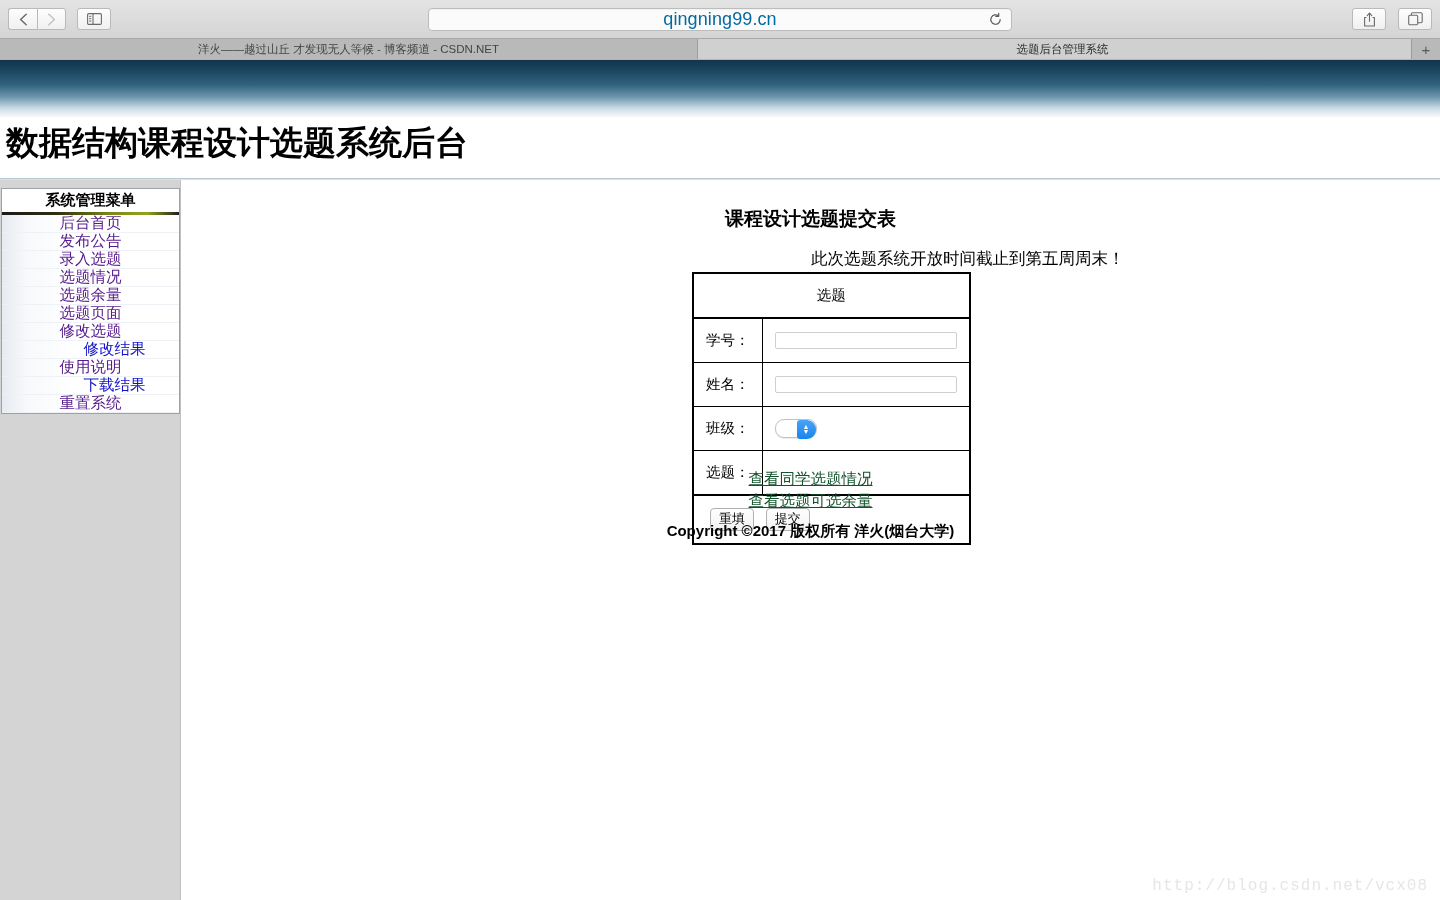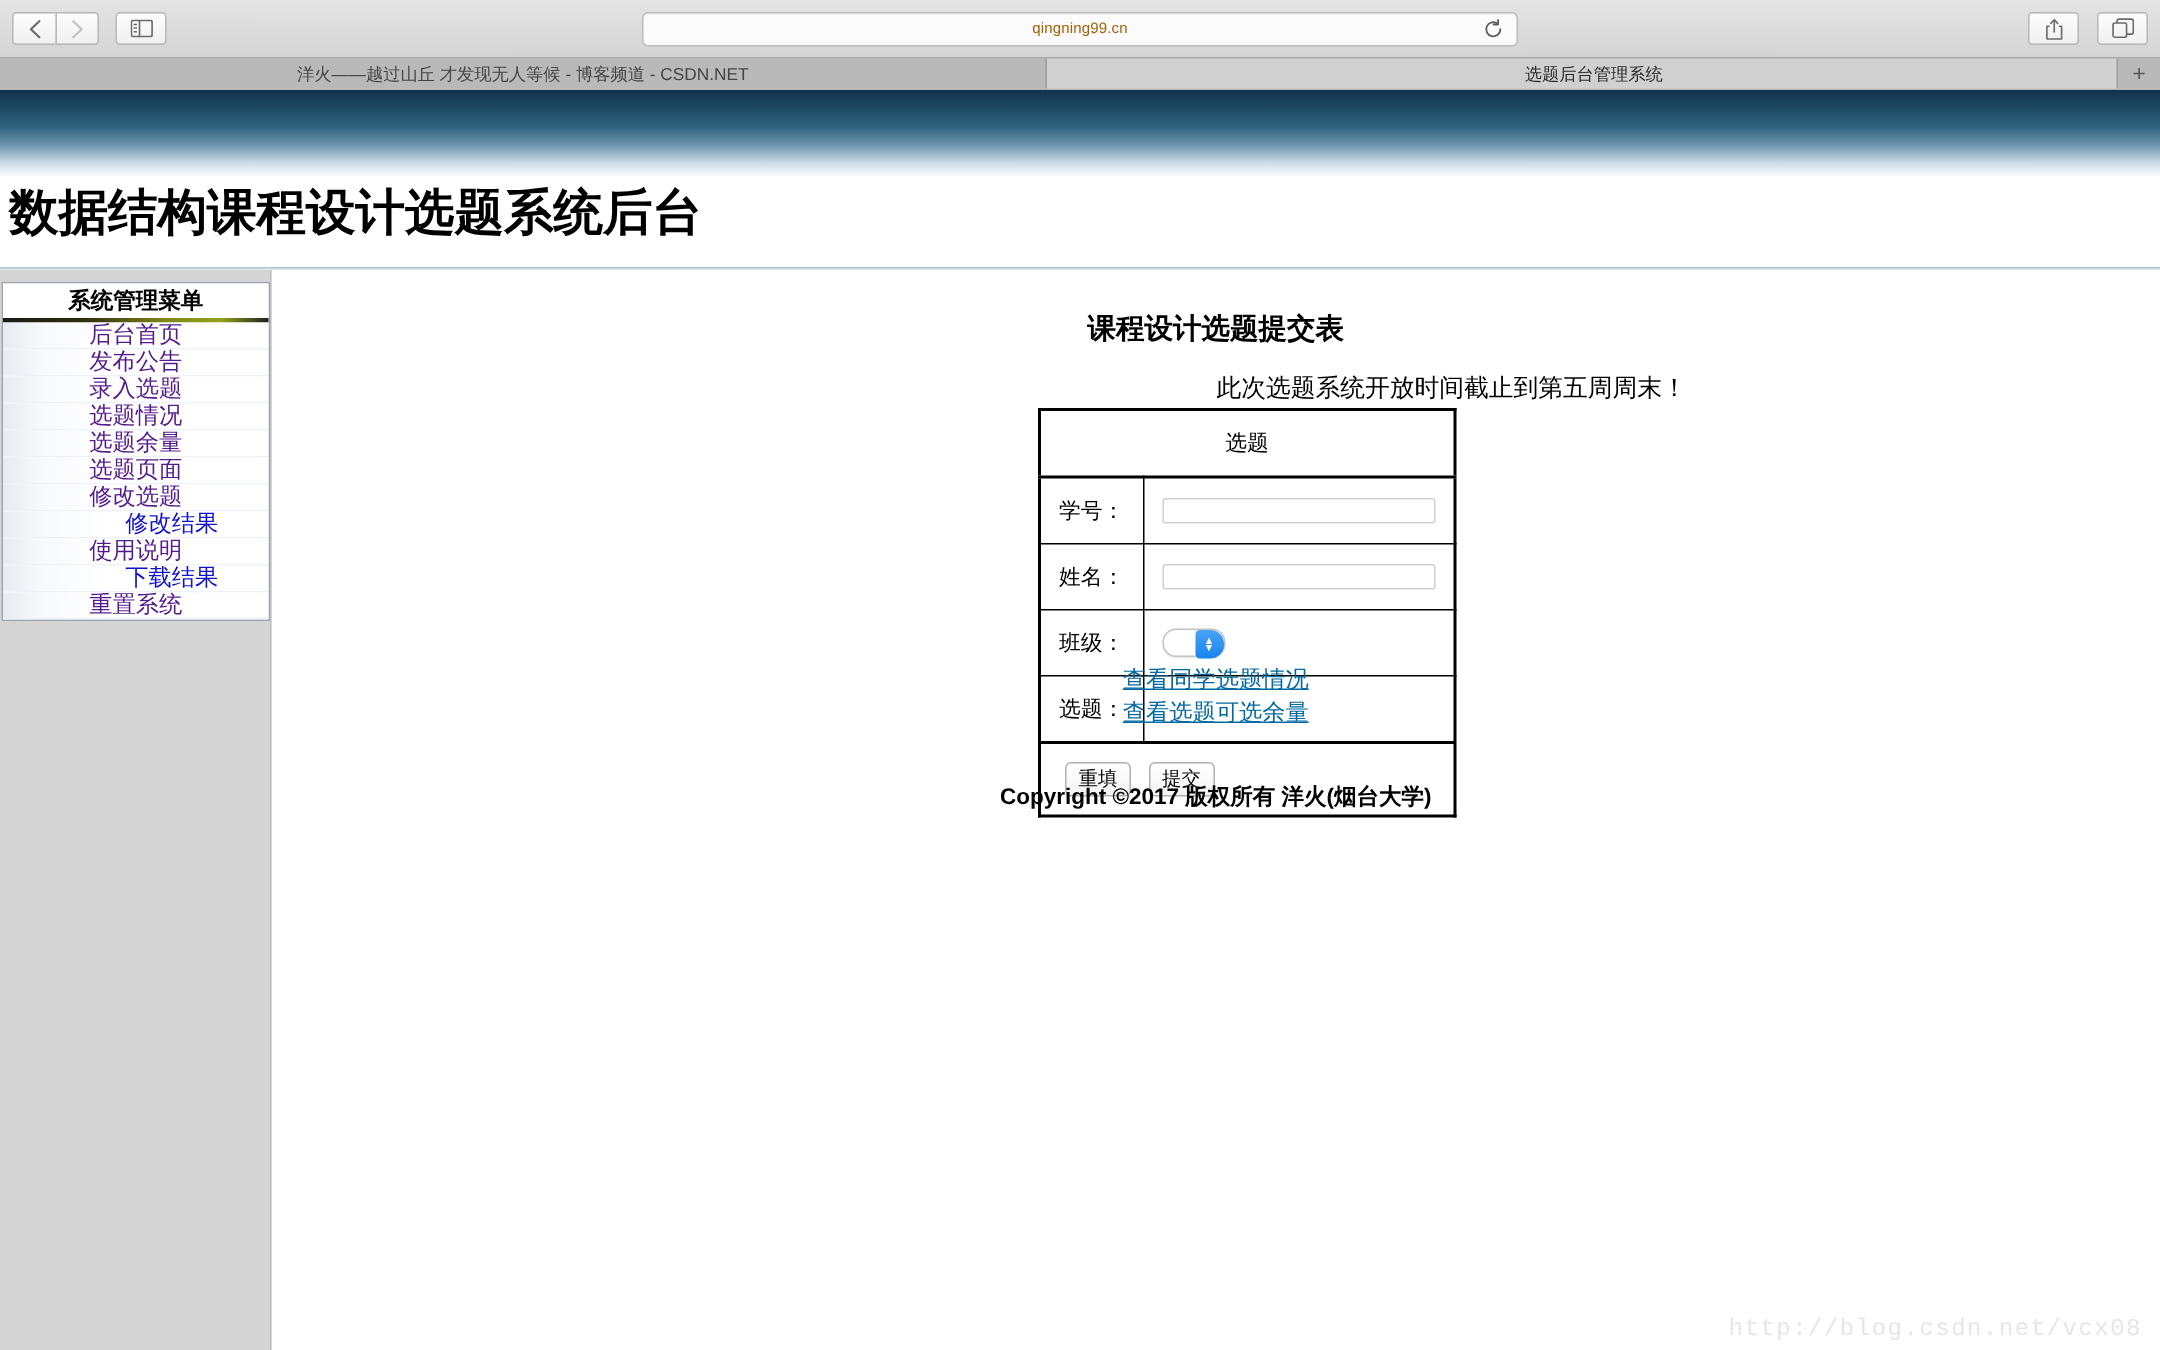--- a/index.html
+++ b/index.html
@@ -46,21 +46,21 @@
   #address-bar {
     position: absolute;
     left: 428px; width: 584px; height: 23px;
     background: #fbfbfb;
     border: 1px solid #bcbcbc;
     border-radius: 4px;
     display: flex; align-items: center; justify-content: center;
     box-shadow: inset 0 1px 1px rgba(0,0,0,0.04);
   }
   #url-text {
-    font-size: 10px; color: #a16207; letter-spacing: 0.1px;
+    font-size: 18px; color: #0369a1; letter-spacing: 0.1px;
   }
   #reload-icon {
     position: absolute; right: 8px; top: 3px;
     width: 15px; height: 15px;
   }
   #toolbar-right {
     position: absolute; right: 8px;
     display: flex; align-items: center; gap: 12px;
   }
   .right-btn {
@@ -271,23 +271,24 @@
     border-radius: 4px;
     cursor: pointer;
   }
 
   .content-link {
     position: absolute;
     left: 0; width: 1259px;
     text-align: center;
     font-family: "Liberation Serif", serif;
     font-size: 15.5px;
-    color: #0369a1;
+    color: #14532d;
     text-decoration: underline;
     cursor: pointer;
+    margin-top: 26px;
   }
   #link-status { top: 263px; }
   #link-remain { top: 285px; }
 
   #copyright {
     position: absolute;
     top: 342px; left: 0; width: 1259px;
     text-align: center;
     font-family: "Liberation Sans", sans-serif;
     font-size: 15px;

